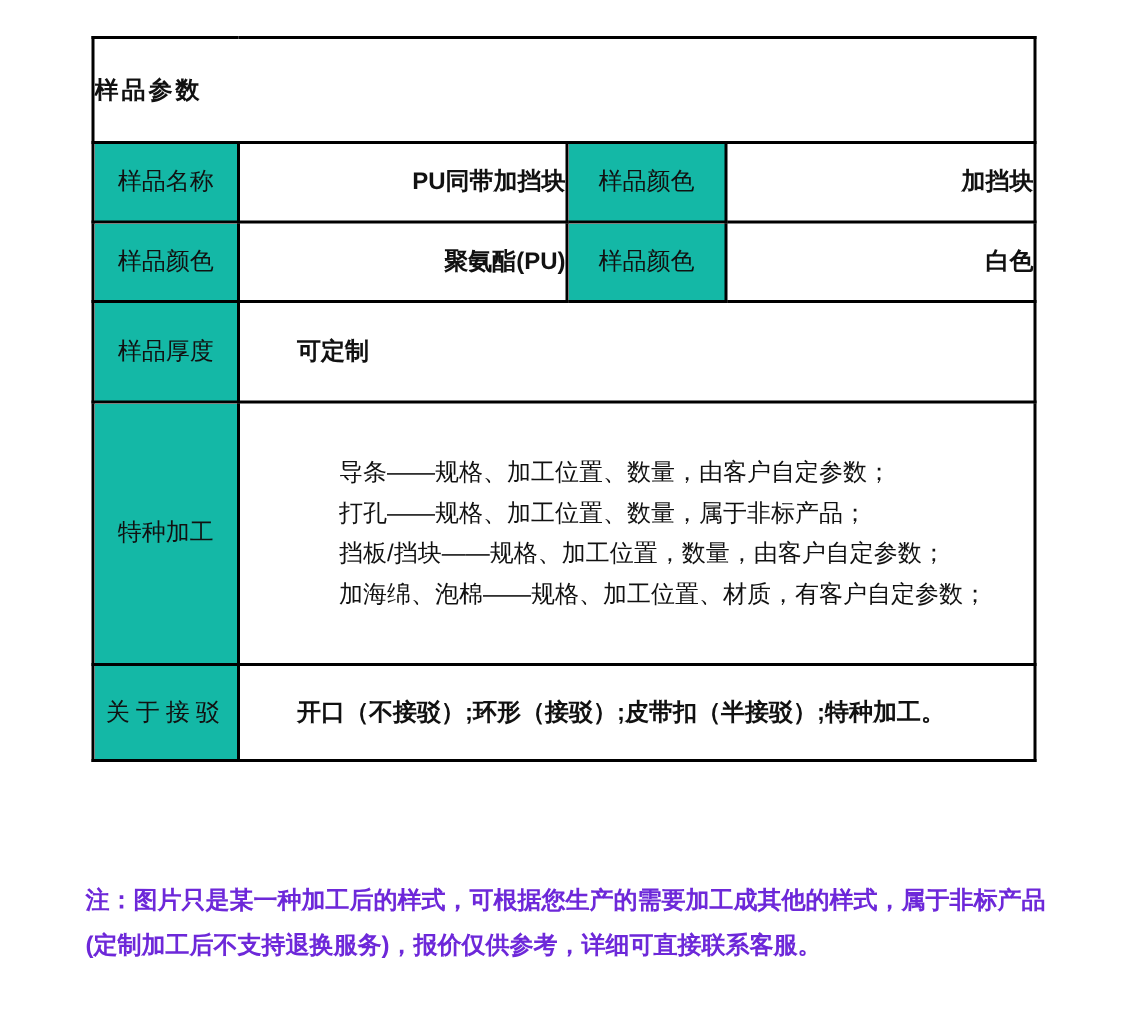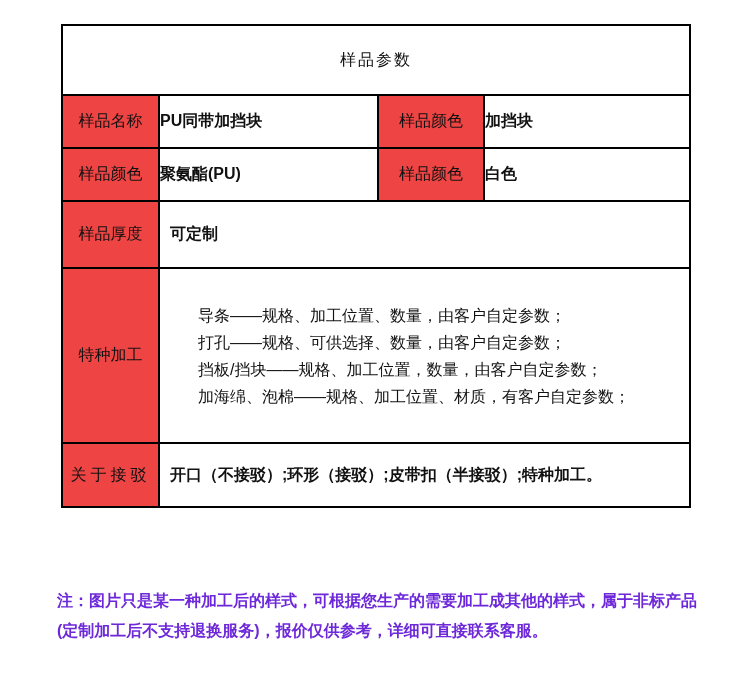--- a/index.html
+++ b/index.html
@@ -18,39 +18,38 @@
     table-layout: fixed;
   }
   .spec-table td {
     border: 2px solid #000000;
     font-size: 16px;
     color: #111111;
     vertical-align: middle;
     overflow: hidden;
   }
   .title-cell {
-    text-align: center;
     font-size: 26px;
-    font-weight: normal;
+    font-weight: bold;
     letter-spacing: 2px;
     margin-top: 48px;
   }
   .lbl {
-    background: #ef4444;
+    background: #14b8a6;
     text-align: center;
     font-weight: normal;
   }
   .lbl-spaced { letter-spacing: 4px; }
   .val-c {
-    text-align: left;
+    text-align: right;
     font-weight: bold;
   }
   .val-l {
     text-align: left;
-    padding-left: 10px;
+    padding-left: 38px;
     padding-right: 10px;
   }
   .bold { font-weight: bold; }
   .multiline div { line-height: 27px; margin-left: 28px; }
   .note {
     position: absolute;
     left: 57px; top: 586px;
     width: 640px;
     font-size: 16px;
     font-weight: bold;
@@ -85,21 +84,21 @@
     <td class="val-c">白色</td>
   </tr>
   <tr style="height:67px">
     <td class="lbl">样品厚度</td>
     <td colspan="3" class="val-l bold">可定制</td>
   </tr>
   <tr style="height:175px">
     <td class="lbl">特种加工</td>
     <td colspan="3" class="val-l multiline">
       <div>导条——规格、加工位置、数量，由客户自定参数；</div>
-      <div>打孔——规格、可供选择、数量，由客户自定参数；</div>
+      <div>打孔——规格、加工位置、数量，属于非标产品；</div>
       <div>挡板/挡块——规格、加工位置，数量，由客户自定参数；</div>
       <div>加海绵、泡棉——规格、加工位置、材质，有客户自定参数；</div>
     </td>
   </tr>
   <tr style="height:64px">
     <td class="lbl lbl-spaced">关于接驳</td>
     <td colspan="3" class="val-l bold">开口（不接驳）;环形（接驳）;皮带扣（半接驳）;特种加工。</td>
   </tr>
 </tbody>
   </table>

